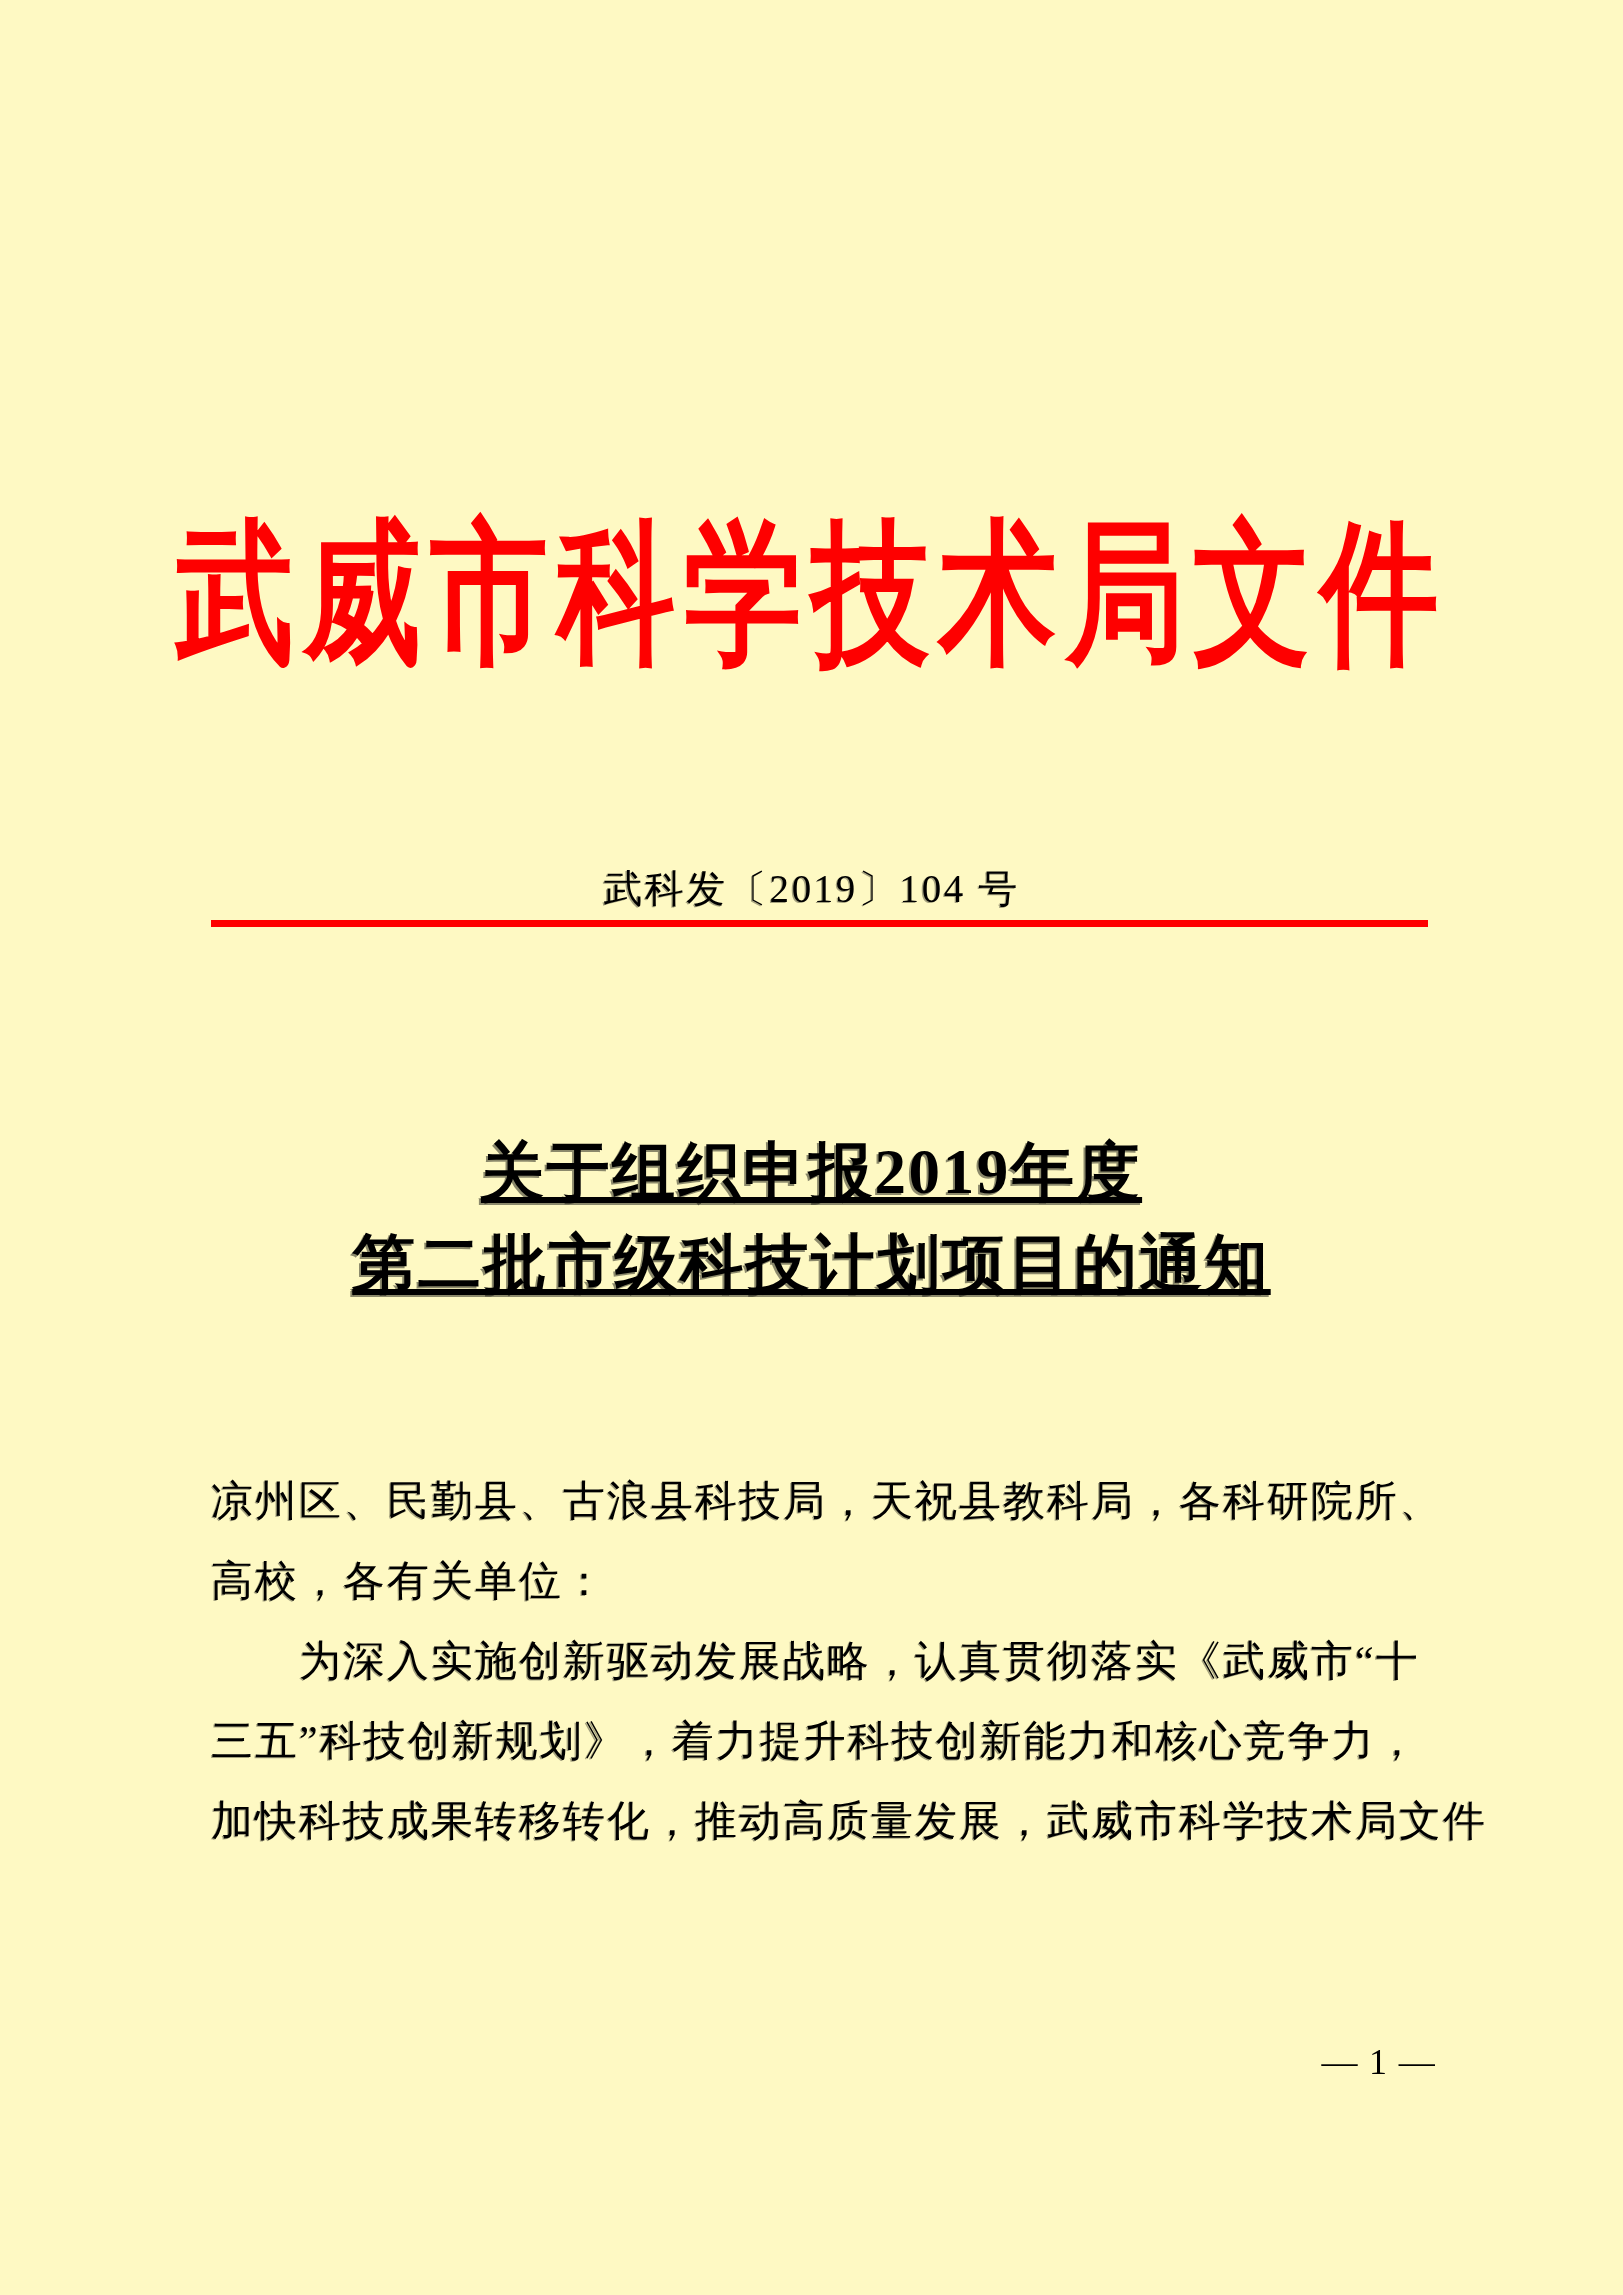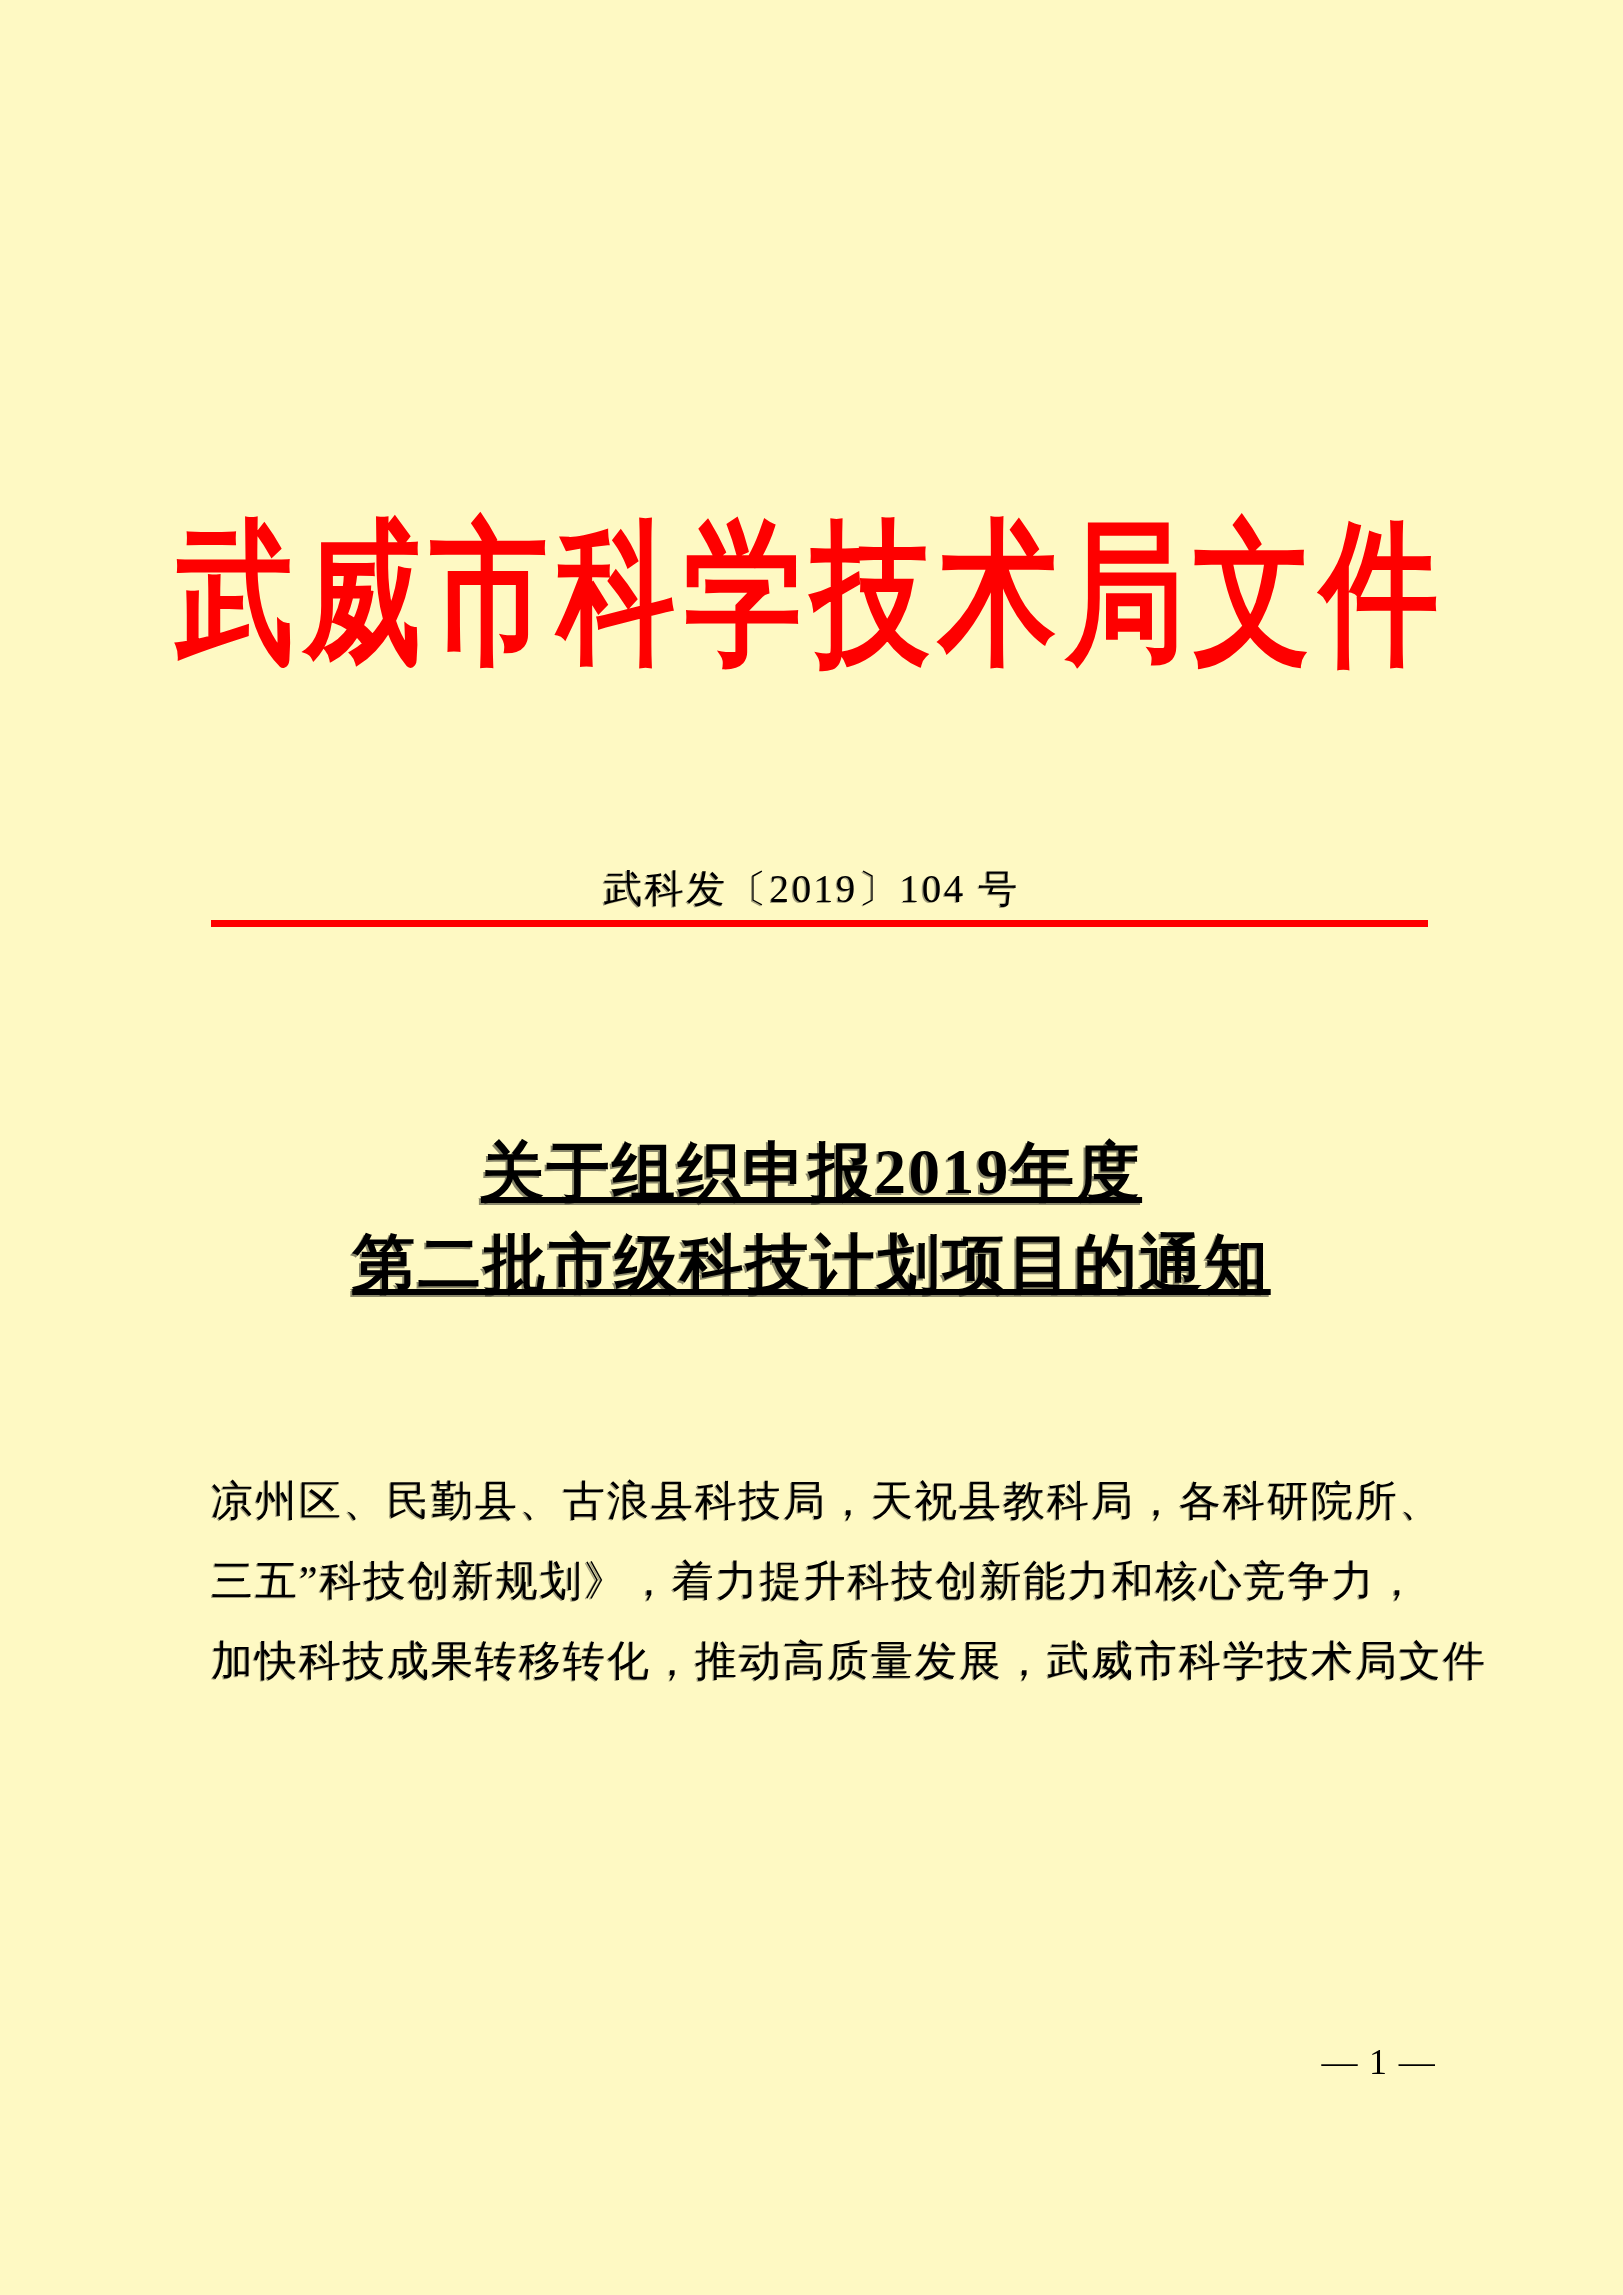--- a/index.html
+++ b/index.html
@@ -101,20 +101,22 @@
 
   <div class="red-rule"></div>
 
   <div class="doc-title">
       <div class="title-line">关于组织申报2019年度</div>
       <div class="title-line">第二批市级科技计划项目的通知</div>
     </div>
 
   <div class="body-text">
       <div class="line">凉州区、民勤县、古浪县科技局，天祝县教科局，各科研院所、</div>
+      <div class="line">高校，各有关单位：</div>
+      <div class="line indent">为深入实施创新驱动发展战略，认真贯彻落实《武威市“十</div>
       <div class="line">三五”科技创新规划》，着力提升科技创新能力和核心竞争力，</div>
       <div class="line">加快科技成果转移转化，推动高质量发展，武威市科学技术局文件</div>
     </div>
 
   <div class="page-number">— 1 —</div>
 
 </div>
 
 
 </body></html>

